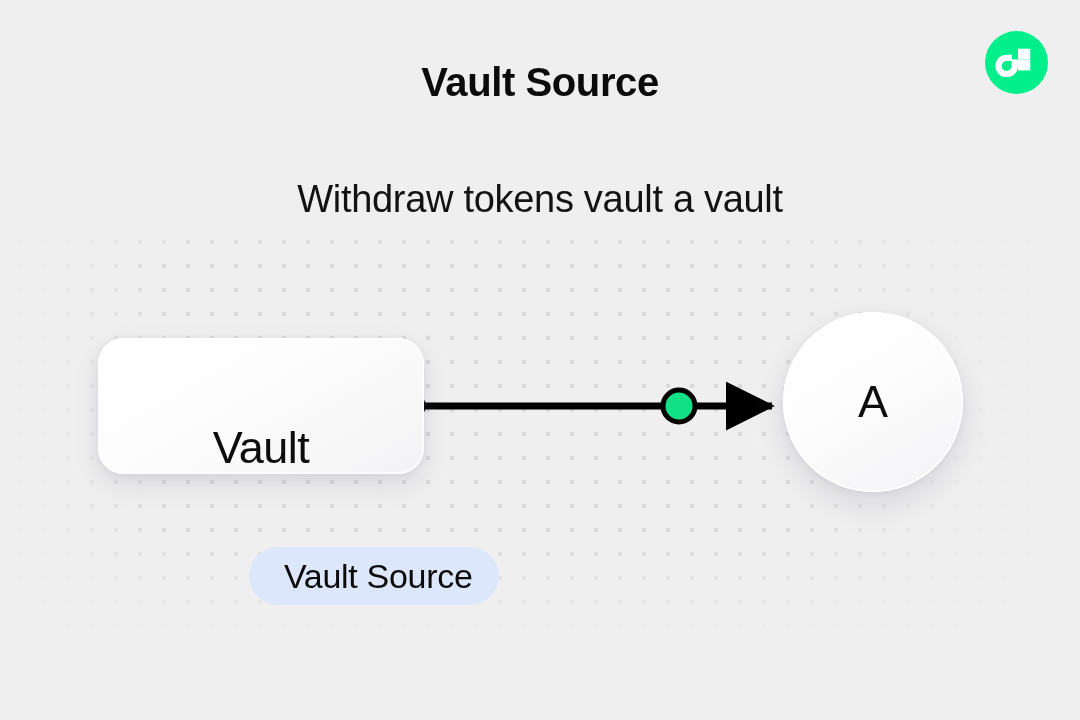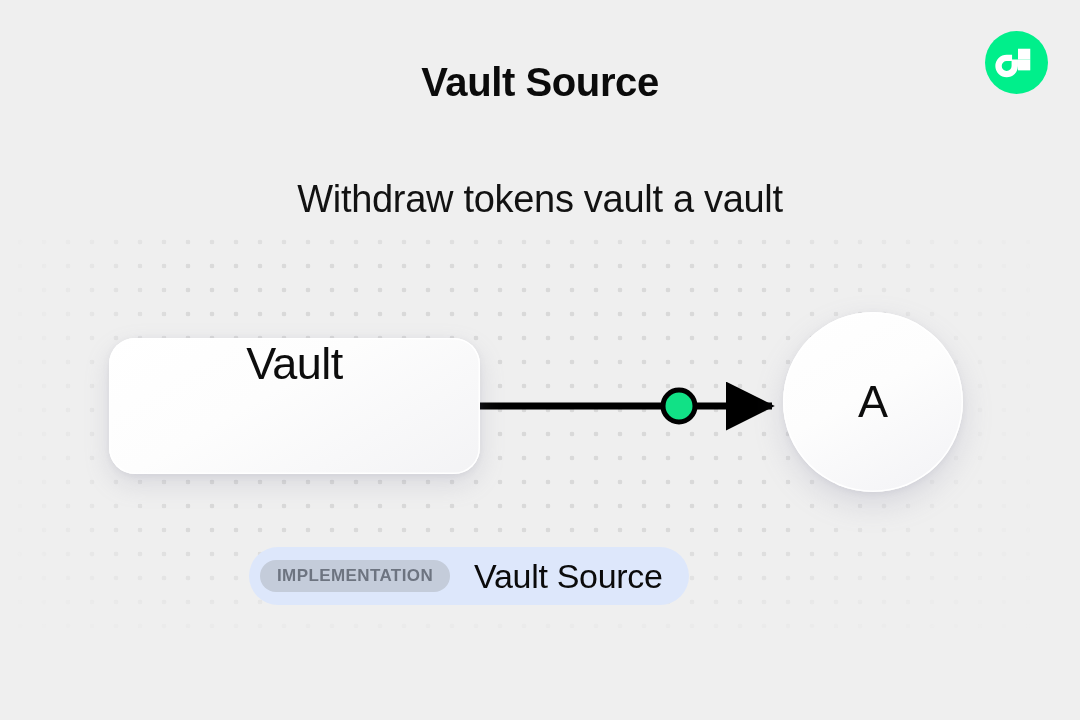--- a/index.html
+++ b/index.html
@@ -80,31 +80,30 @@
     top: 0;
     width: 1080px;
     height: 720px;
     pointer-events: none;
   }
 
   .node-rect {
     position: absolute;
     left: 98px;
     top: 338px;
-    width: 371px;
+    width: 326px;
     height: 136px;
     border-radius: 26px;
     background: linear-gradient(150deg, #ffffff 0%, #fdfdfd 42%, #f3f3f5 100%);
     box-shadow: 0 10px 26px rgba(130,130,155,0.20),
                 0 2px 6px rgba(120,120,150,0.10),
                 inset 0 0 0 1.5px rgba(255,255,255,0.95);
     display: flex;
-    align-items: flex-start;
+    align-items: flex-end;
     justify-content: center;
-    margin-left: 11px;
   }
   .node-rect .node-label {
     font-size: 45px;
     font-weight: 300;
     color: #0d0d0d;
     letter-spacing: -0.5px;
   }
 
   .node-circle {
     position: absolute;
@@ -194,15 +193,14 @@
 
 <div class="node-rect">
   <span class="node-label">Vault</span>
 </div>
 
 <div class="node-circle">
   <span class="node-label">A</span>
 </div>
 
 <div id="impl-pill">
-  <span id="impl-badge">IMPLEMENTATION</span>
   <span id="impl-name">Vault Source</span>
 </div>
 
 </body></html>

